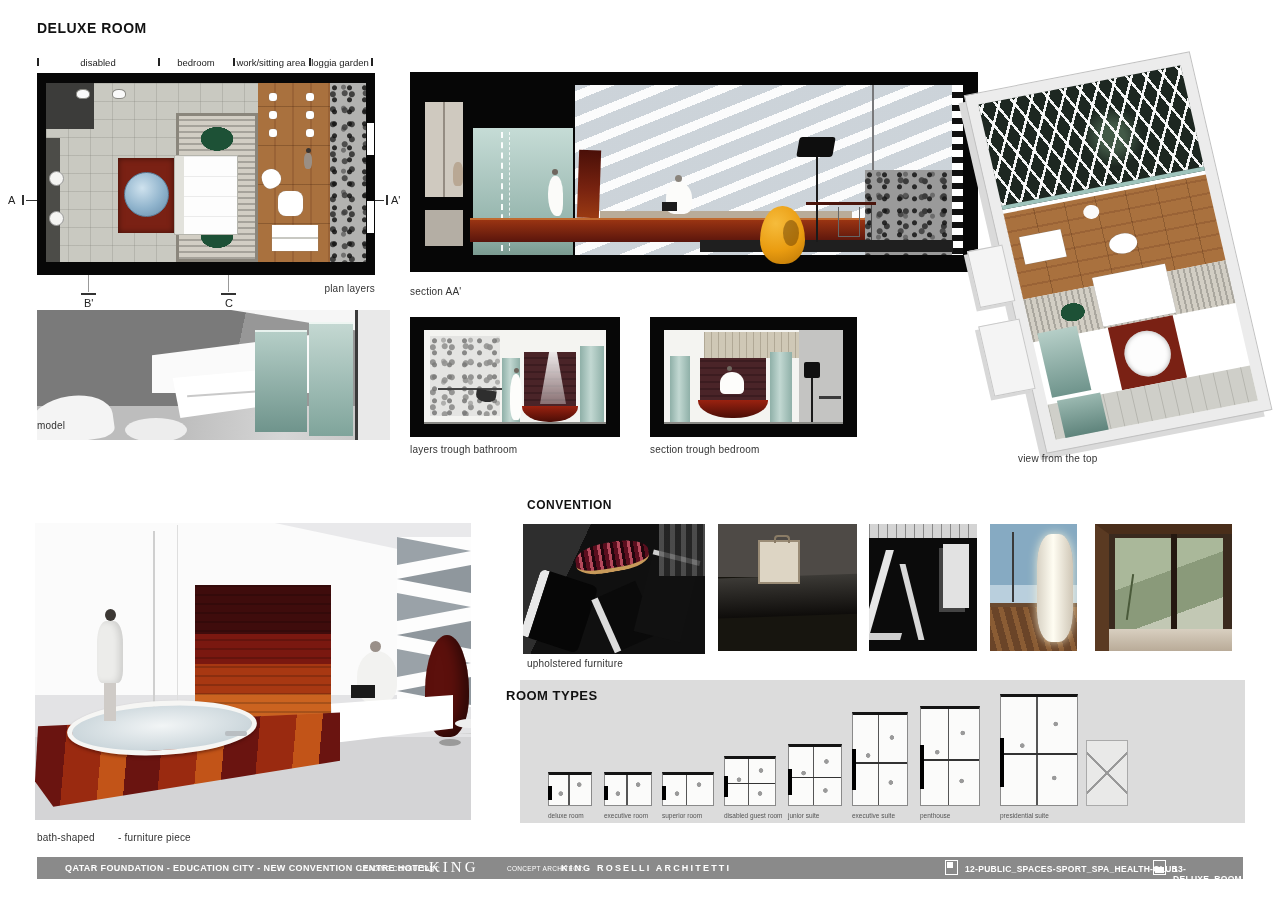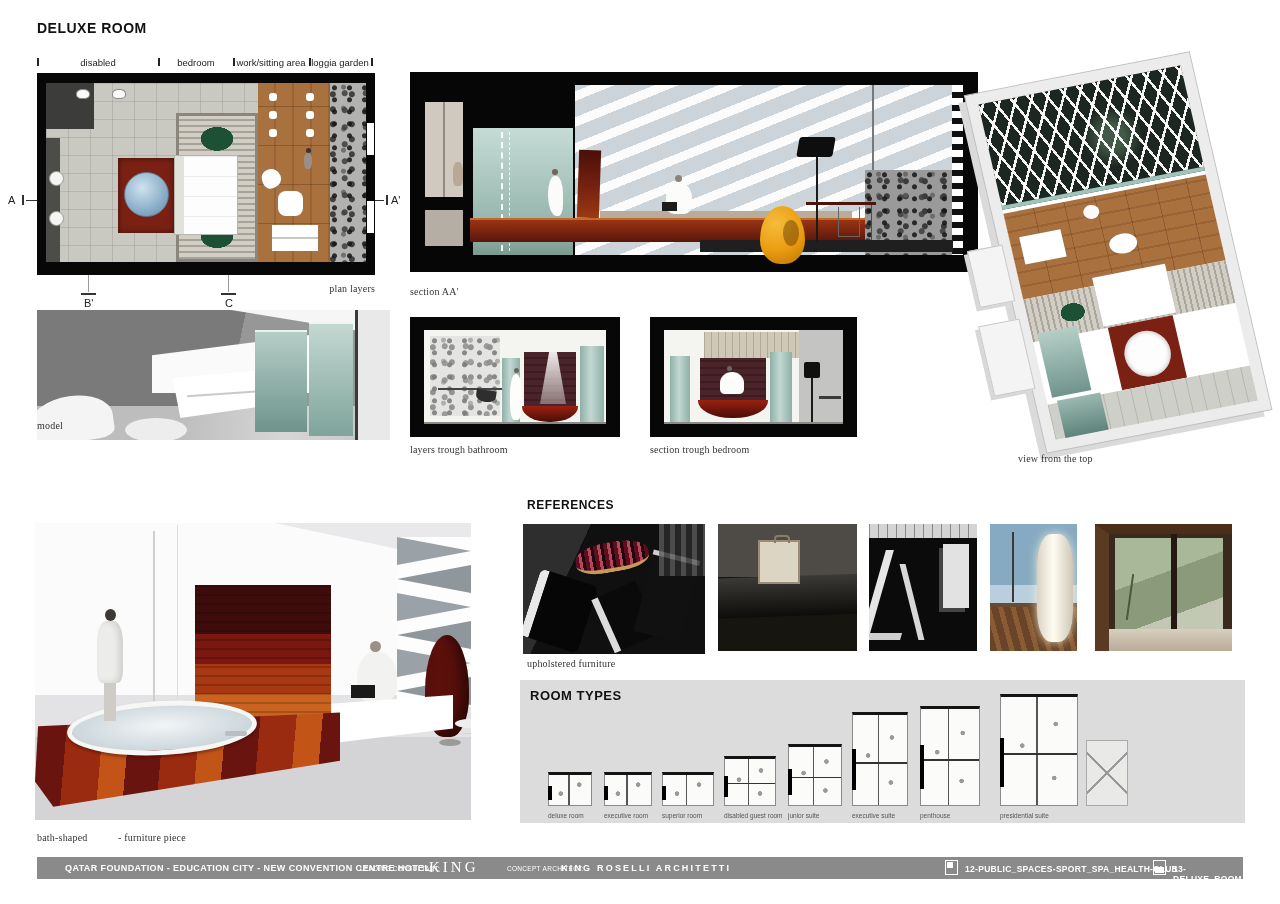--- a/index.html
+++ b/index.html
@@ -2,21 +2,21 @@
 <html><head>
 <meta charset="utf-8">
 <style>
   * { margin:0; padding:0; box-sizing:border-box; }
   html,body { background:#fff; }
   #board {
     position:relative; width:1280px; height:904px; background:#fff;
     font-family:"Liberation Sans", sans-serif; color:#222; overflow:hidden;
   }
   .abs { position:absolute; }
-  .cap { position:absolute; font-size:10px; color:#333; letter-spacing:.2px;font-family:Liberation Serif, serif; }
+  .cap { position:absolute; font-size:10px; color:#333; letter-spacing:.2px; }
   .h-title { position:absolute; font-weight:bold; color:#111; letter-spacing:.5px; }
 
   
   #page-title { left:37px; top:20px; font-size:14px; }
 
   
   .tick { position:absolute; width:1.5px; height:8px; background:#222; }
   .zlabel { position:absolute; top:57px; font-size:9.5px; color:#222; text-align:center; }
   #plan-frame { left:37px; top:73px; width:338px; height:202px; background:#070707; }
   #plan-inner { position:absolute; left:9px; top:10px; right:9px; bottom:13px;
@@ -451,21 +451,21 @@
     <div id="bath-woman" class="abs">
       <div class="head"></div>
       <div class="towel"></div>
       <div class="legs"></div>
     </div>
     <div id="bath-sidetable" class="abs"></div>
   </div>
   <span class="cap" style="left:37px;top:832px">bath-shaped</span>
   <span class="cap" style="left:118px;top:832px">- furniture piece</span>
 
-  <div class="h-title" style="left:527px;top:498px;font-size:12px">REFERENCES</div>
+  <div class="h-title" style="left:527px;top:498px;font-size:12px">CONVENTION</div>
   <div id="ref1" class="ref">
     <div class="shape1"></div>
     <div class="shape2"></div>
     <div class="shape3"></div>
     <div class="redpiece"></div>
     <div class="crowd"></div>
   </div>
   <div id="ref2" class="ref">
     <div class="bench"></div>
     <div class="case"></div>
@@ -483,21 +483,21 @@
   </div>
   <div id="ref5" class="ref">
     <div class="glass"></div>
     <div class="mull"></div>
     <div class="sprig"></div>
     <div class="sill"></div>
   </div>
   <span class="cap" style="left:527px;top:658px">upholstered furniture</span>
 
   <div id="rt-panel" class="abs"></div>
-  <div class="h-title" style="left:530px;top:688px;font-size:13px">ROOM TYPES</div>
+  <div class="h-title" style="left:506px;top:688px;font-size:13px">ROOM TYPES</div>
   <div class="mini" style="left:548px;top:772px;width:44px;height:34px"></div>
   <div class="mini" style="left:604px;top:772px;width:48px;height:34px"></div>
   <div class="mini" style="left:662px;top:772px;width:52px;height:34px"></div>
   <div class="mini tall" style="left:724px;top:756px;width:52px;height:50px"></div>
   <div class="mini tall" style="left:788px;top:744px;width:54px;height:62px"></div>
   <div class="mini tall" style="left:852px;top:712px;width:56px;height:94px"></div>
   <div class="mini tall" style="left:920px;top:706px;width:60px;height:100px"></div>
   <div class="mini tall" style="left:1000px;top:694px;width:78px;height:112px"></div>
   <div id="mini-annex" style="left:1086px;top:740px;width:42px;height:66px"></div>
   <span class="mini-label" style="left:548px">deluxe room</span>

